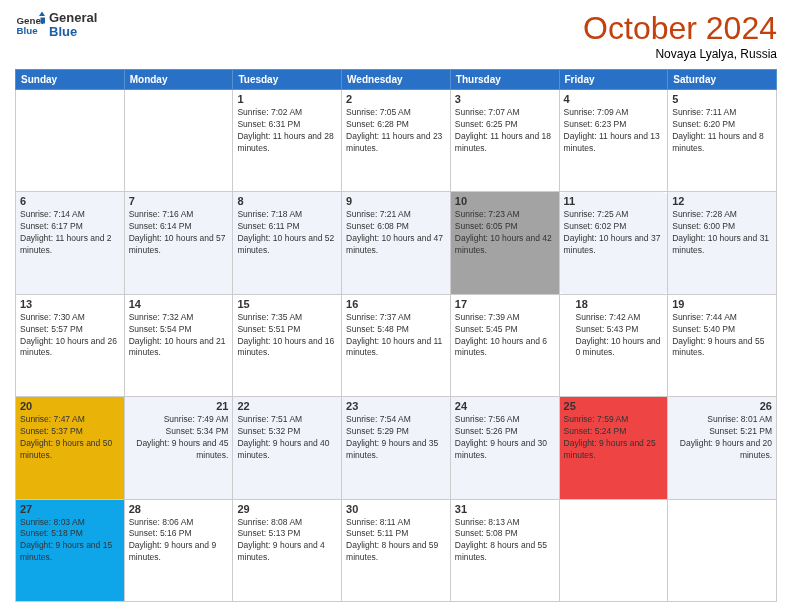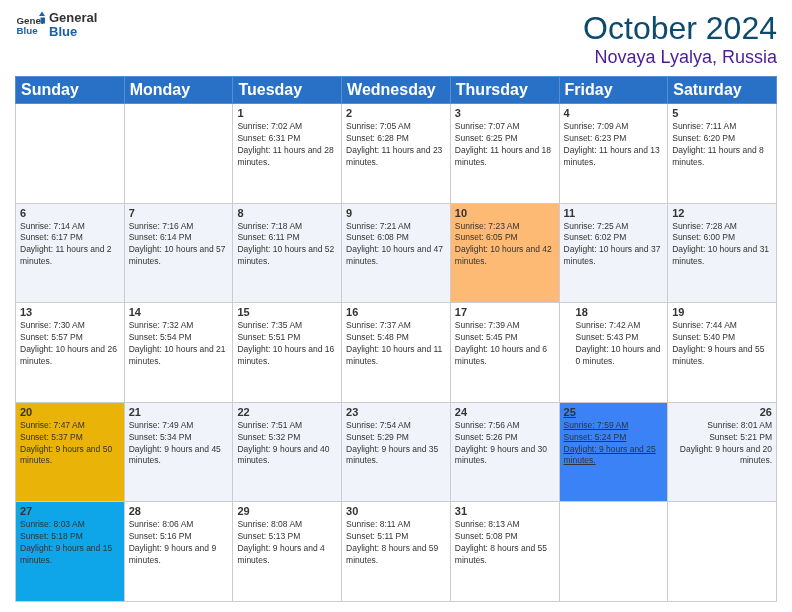--- a/index.html
+++ b/index.html
@@ -31,37 +31,37 @@
     .logo-icon {
       width: 30px;
       height: 30px;
     }
     .title-block {
       text-align: right;
     }
     .month-title {
       font-size: 32px;
       font-weight: normal;
-      color: #0c4a6e;
+      color: #c2410c;
     }
     .location {
-      font-size: 18px;
-      color: #4c1d95;
+      font-size: 12px;
+      color: #000000;
     }
     .calendar {
       flex: 1;
       border: 1px solid #ccc;
       border-collapse: collapse;
       width: 100%;
       table-layout: fixed;
     }
     .calendar th {
       background-color: #2970c7;
       color: #fff;
-      font-size: 16px;
+      font-size: 10px;
       font-weight: bold;
       padding: 4px 5px;
       text-align: left;
       border: 1px solid #5590d0;
     }
     .calendar td {
       border: 1px solid #ccc;
       vertical-align: top;
       padding: 3px 4px;
       font-size: 9px;
@@ -132,40 +132,40 @@
           <td style="background-color: rgb(255, 255, 255);"><span class="day-num">2</span><span class="day-info">Sunrise: 7:05 AM<br>Sunset: 6:28 PM<br>Daylight: 11 hours and 23 minutes.</span></td>
           <td style="background-color: rgb(255, 255, 255);"><span class="day-num">3</span><span class="day-info">Sunrise: 7:07 AM<br>Sunset: 6:25 PM<br>Daylight: 11 hours and 18 minutes.</span></td>
           <td style="background-color: rgb(255, 255, 255);"><span class="day-num">4</span><span class="day-info">Sunrise: 7:09 AM<br>Sunset: 6:23 PM<br>Daylight: 11 hours and 13 minutes.</span></td>
           <td style="background-color: rgb(255, 255, 255);"><span class="day-num">5</span><span class="day-info">Sunrise: 7:11 AM<br>Sunset: 6:20 PM<br>Daylight: 11 hours and 8 minutes.</span></td>
         </tr>
         <tr>
           <td style="background-color: rgb(240, 244, 250);"><span class="day-num">6</span><span class="day-info">Sunrise: 7:14 AM<br>Sunset: 6:17 PM<br>Daylight: 11 hours and 2 minutes.</span></td>
           <td style="background-color: rgb(240, 244, 250);"><span class="day-num">7</span><span class="day-info">Sunrise: 7:16 AM<br>Sunset: 6:14 PM<br>Daylight: 10 hours and 57 minutes.</span></td>
           <td style="background-color: rgb(240, 244, 250);"><span class="day-num">8</span><span class="day-info">Sunrise: 7:18 AM<br>Sunset: 6:11 PM<br>Daylight: 10 hours and 52 minutes.</span></td>
           <td style="background-color: rgb(240, 244, 250);"><span class="day-num">9</span><span class="day-info">Sunrise: 7:21 AM<br>Sunset: 6:08 PM<br>Daylight: 10 hours and 47 minutes.</span></td>
-          <td style="background-color: #fdba74;"><span class="day-num">10</span><span class="day-info">Sunrise: 7:23 AM<br>Sunset: 6:05 PM<br>Daylight: 10 hours and 42 minutes.</span></td>
+          <td style="background-color: #a3a3a3;"><span class="day-num">10</span><span class="day-info">Sunrise: 7:23 AM<br>Sunset: 6:05 PM<br>Daylight: 10 hours and 42 minutes.</span></td>
           <td style="background-color: rgb(240, 244, 250); border-radius: 6px;"><span class="day-num">11</span><span class="day-info">Sunrise: 7:25 AM<br>Sunset: 6:02 PM<br>Daylight: 10 hours and 37 minutes.</span></td>
           <td style="background-color: rgb(240, 244, 250);"><span class="day-num">12</span><span class="day-info">Sunrise: 7:28 AM<br>Sunset: 6:00 PM<br>Daylight: 10 hours and 31 minutes.</span></td>
         </tr>
         <tr>
           <td style="background-color: rgb(255, 255, 255);"><span class="day-num">13</span><span class="day-info">Sunrise: 7:30 AM<br>Sunset: 5:57 PM<br>Daylight: 10 hours and 26 minutes.</span></td>
           <td style="background-color: rgb(255, 255, 255);"><span class="day-num">14</span><span class="day-info">Sunrise: 7:32 AM<br>Sunset: 5:54 PM<br>Daylight: 10 hours and 21 minutes.</span></td>
           <td style="background-color: rgb(255, 255, 255);"><span class="day-num">15</span><span class="day-info">Sunrise: 7:35 AM<br>Sunset: 5:51 PM<br>Daylight: 10 hours and 16 minutes.</span></td>
           <td style="background-color: rgb(255, 255, 255);"><span class="day-num">16</span><span class="day-info">Sunrise: 7:37 AM<br>Sunset: 5:48 PM<br>Daylight: 10 hours and 11 minutes.</span></td>
           <td style="background-color: rgb(255, 255, 255);"><span class="day-num">17</span><span class="day-info">Sunrise: 7:39 AM<br>Sunset: 5:45 PM<br>Daylight: 10 hours and 6 minutes.</span></td>
           <td style="background-color: rgb(255, 255, 255); padding-left: 16px;"><span class="day-num">18</span><span class="day-info">Sunrise: 7:42 AM<br>Sunset: 5:43 PM<br>Daylight: 10 hours and 0 minutes.</span></td>
           <td style="background-color: rgb(255, 255, 255);"><span class="day-num">19</span><span class="day-info">Sunrise: 7:44 AM<br>Sunset: 5:40 PM<br>Daylight: 9 hours and 55 minutes.</span></td>
         </tr>
         <tr>
           <td style="background-color: #eab308;"><span class="day-num">20</span><span class="day-info">Sunrise: 7:47 AM<br>Sunset: 5:37 PM<br>Daylight: 9 hours and 50 minutes.</span></td>
-          <td style="background-color: rgb(240, 244, 250);"><span class="day-num">21</span><span class="day-info">Sunrise: 7:49 AM<br>Sunset: 5:34 PM<br>Daylight: 9 hours and 45 minutes.</span></td>
+          <td style="background-color: rgb(240, 244, 250); text-align: right;"><span class="day-num">21</span><span class="day-info">Sunrise: 7:49 AM<br>Sunset: 5:34 PM<br>Daylight: 9 hours and 45 minutes.</span></td>
           <td style="background-color: rgb(240, 244, 250);"><span class="day-num">22</span><span class="day-info">Sunrise: 7:51 AM<br>Sunset: 5:32 PM<br>Daylight: 9 hours and 40 minutes.</span></td>
           <td style="background-color: rgb(240, 244, 250);"><span class="day-num">23</span><span class="day-info">Sunrise: 7:54 AM<br>Sunset: 5:29 PM<br>Daylight: 9 hours and 35 minutes.</span></td>
           <td style="background-color: rgb(240, 244, 250);"><span class="day-num">24</span><span class="day-info">Sunrise: 7:56 AM<br>Sunset: 5:26 PM<br>Daylight: 9 hours and 30 minutes.</span></td>
-          <td style="background-color: #3b82f6; text-decoration: underline;"><span class="day-num">25</span><span class="day-info">Sunrise: 7:59 AM<br>Sunset: 5:24 PM<br>Daylight: 9 hours and 25 minutes.</span></td>
+          <td style="background-color: #ef4444;"><span class="day-num">25</span><span class="day-info">Sunrise: 7:59 AM<br>Sunset: 5:24 PM<br>Daylight: 9 hours and 25 minutes.</span></td>
           <td style="background-color: rgb(240, 244, 250); text-align: right;"><span class="day-num">26</span><span class="day-info">Sunrise: 8:01 AM<br>Sunset: 5:21 PM<br>Daylight: 9 hours and 20 minutes.</span></td>
         </tr>
         <tr>
           <td style="background-color: #0ea5e9;"><span class="day-num">27</span><span class="day-info">Sunrise: 8:03 AM<br>Sunset: 5:18 PM<br>Daylight: 9 hours and 15 minutes.</span></td>
           <td style="background-color: rgb(255, 255, 255);"><span class="day-num">28</span><span class="day-info">Sunrise: 8:06 AM<br>Sunset: 5:16 PM<br>Daylight: 9 hours and 9 minutes.</span></td>
           <td style="background-color: rgb(255, 255, 255);"><span class="day-num">29</span><span class="day-info">Sunrise: 8:08 AM<br>Sunset: 5:13 PM<br>Daylight: 9 hours and 4 minutes.</span></td>
           <td style="background-color: rgb(255, 255, 255);"><span class="day-num">30</span><span class="day-info">Sunrise: 8:11 AM<br>Sunset: 5:11 PM<br>Daylight: 8 hours and 59 minutes.</span></td>
           <td style="background-color: rgb(255, 255, 255);"><span class="day-num">31</span><span class="day-info">Sunrise: 8:13 AM<br>Sunset: 5:08 PM<br>Daylight: 8 hours and 55 minutes.</span></td>
           <td class="empty-cell"></td>
           <td class="empty-cell"></td>

